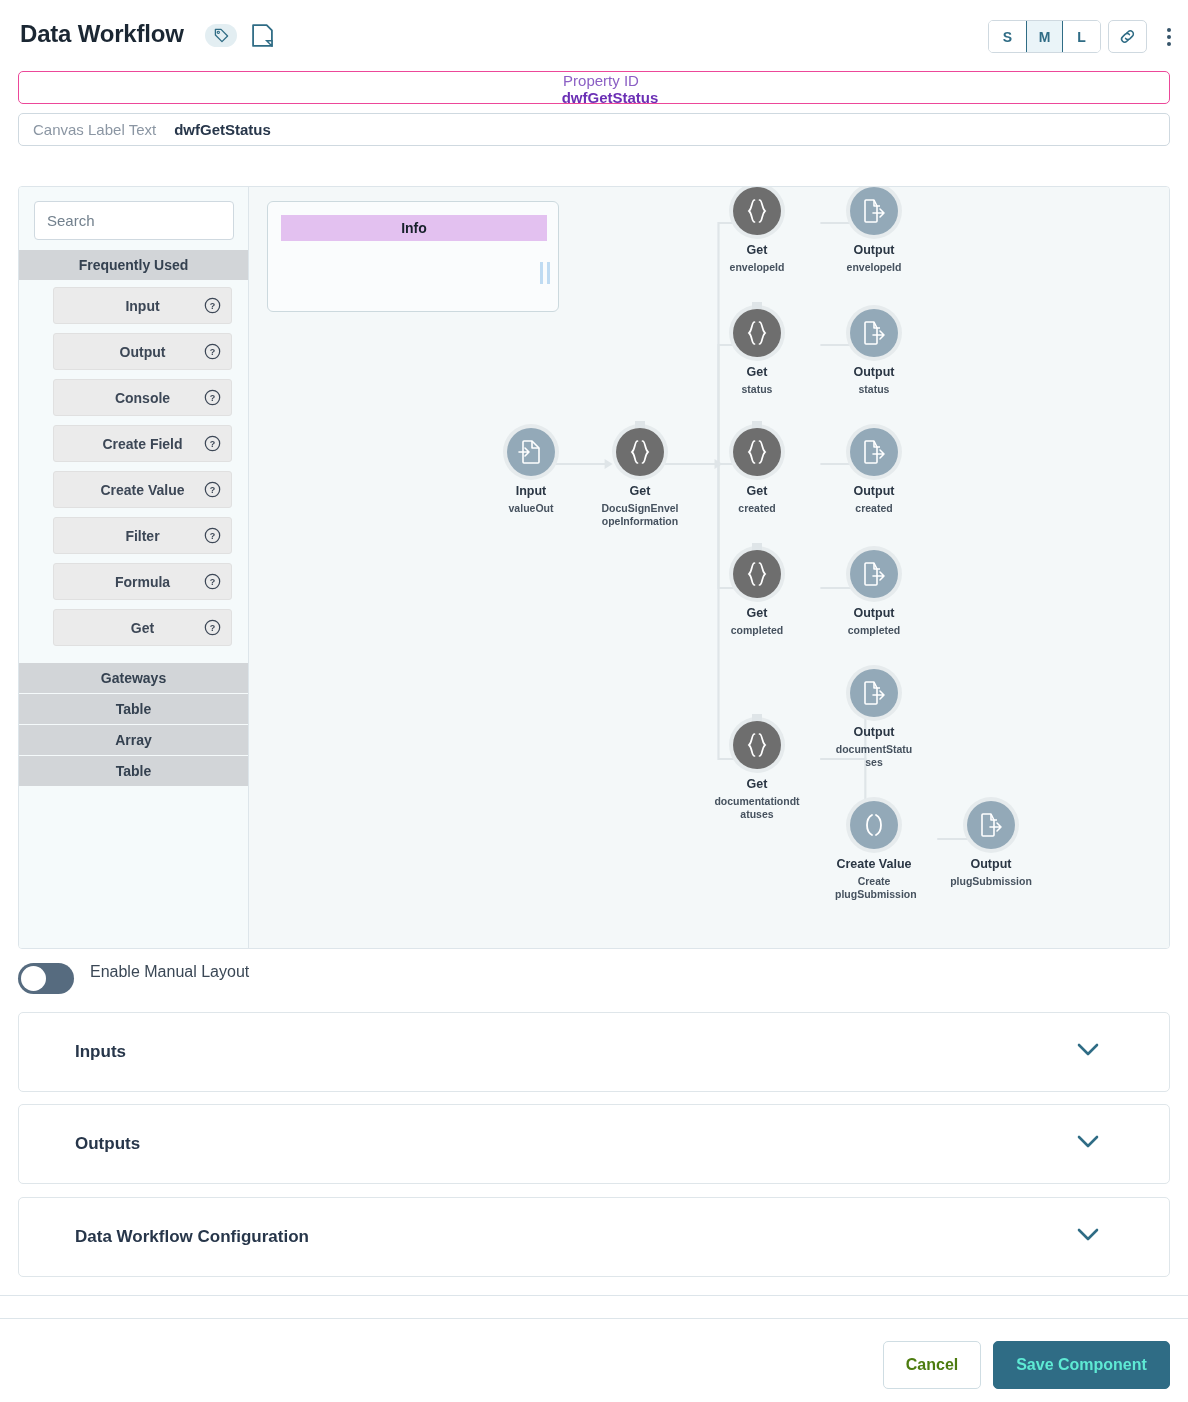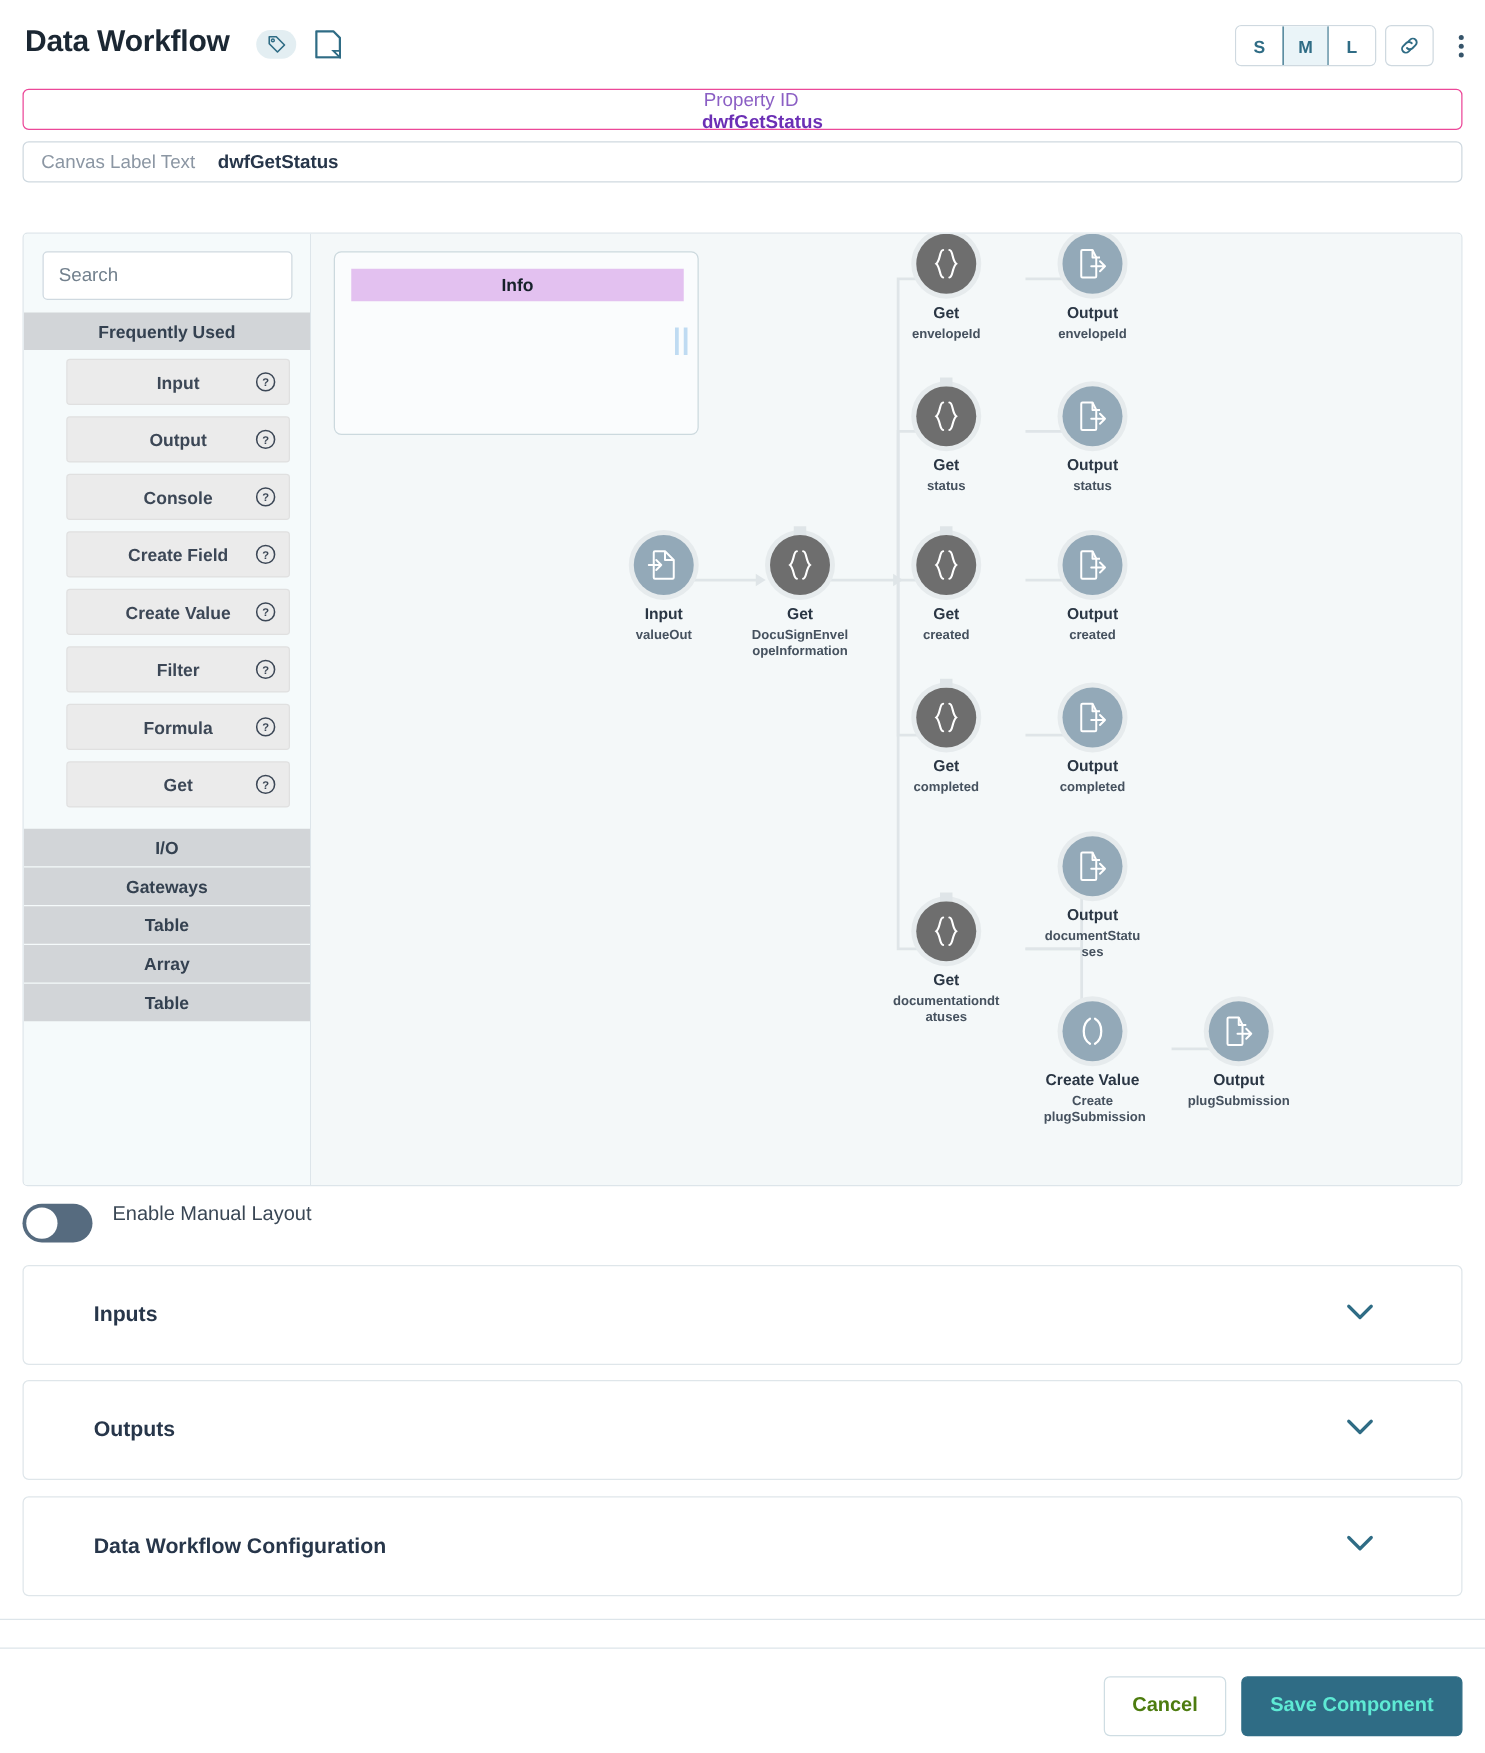--- a/index.html
+++ b/index.html
@@ -86,21 +86,21 @@
     margin: 0 16px 9px 34px; height: 37px; background: #ebebeb; border: 1px solid #e0e0e0;
     border-radius: 3px; display: flex; align-items: center; justify-content: center;
     position: relative; cursor: pointer;
   }
   .pal-item-label { font-size: 14px; font-weight: bold; color: #3c4756; }
   .help-icon { position: absolute; right: 10px; top: 9px; width: 17px; height: 17px; }
 
   
   .canvas { flex: 1; position: relative; background: #f4f8f9; overflow: hidden; }
   .info-panel {
-    position: absolute; left: 18px; top: 14px; width: 292px; height: 147px;
+    position: absolute; left: 18px; top: 14px; width: 292px; height: 111px;
     background: #fafcfd; border: 1px solid #ccd9de; border-radius: 6px; overflow: hidden;
   }
   .info-head {
     position: absolute; left: 13px; top: 13px; width: 266px; height: 26px;
     background: #e3c1f0; display: flex; align-items: center; justify-content: center;
     font-size: 14px; font-weight: bold; color: #17212b;
   }
   .info-grip { position: absolute; right: 8px; top: 60px; display: flex; gap: 4px; cursor: col-resize; }
   .info-grip i { width: 3px; height: 22px; background: #bfdbf2; display: block; }
 
@@ -263,23 +263,20 @@
         </div>
         <div class="pal-item">
           <span class="pal-item-label">Get</span>
           <span class="help-icon"><svg width="17" height="17" viewBox="0 0 18 18">
                 <circle cx="9" cy="9" r="7.6" fill="none" stroke="#3c4756" stroke-width="1.3"></circle>
                 <text x="9" y="12.6" font-size="9.5" font-family="Liberation Sans" font-weight="bold" fill="#3c4756" text-anchor="middle">?</text>
               </svg></span>
         </div>
       </div>
 
-      <div class="cat-header">
-        <span>I/O</span>
-      </div>
       <div class="cat-header">
         <span>Gateways</span>
       </div>
       <div class="cat-header">
         <span>Table</span>
       </div>
       <div class="cat-header">
         <span>Array</span>
       </div>
       <div class="cat-header">

